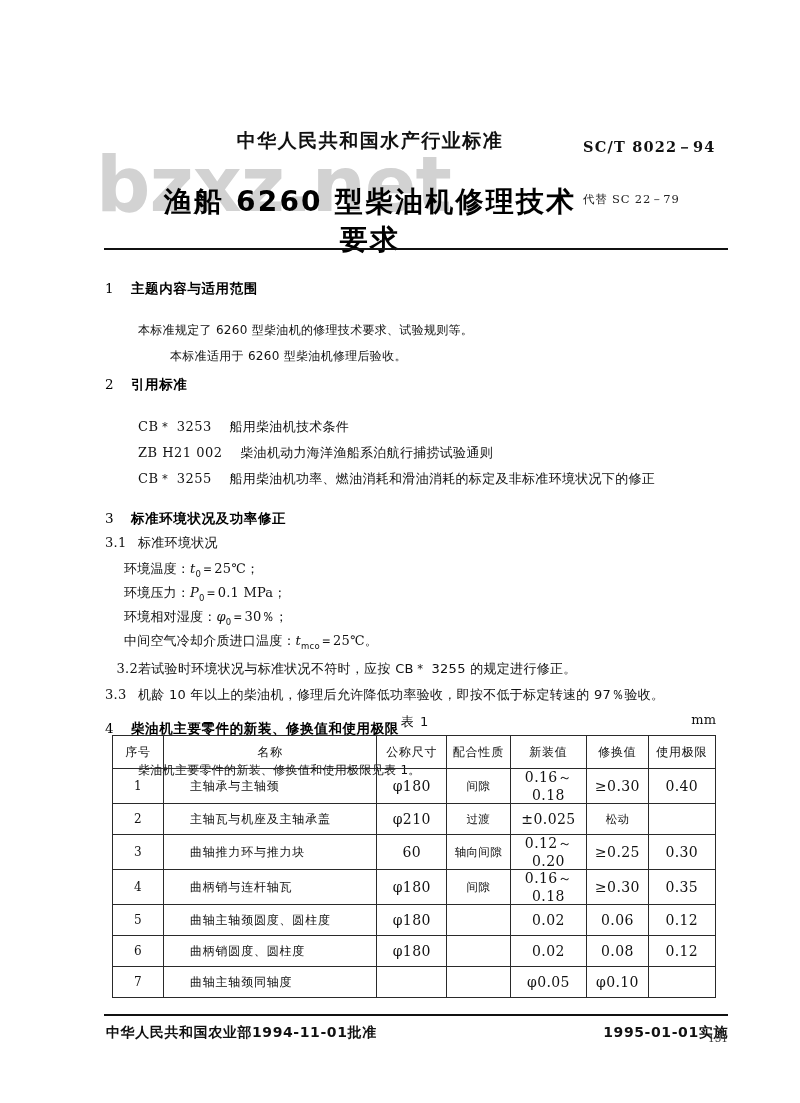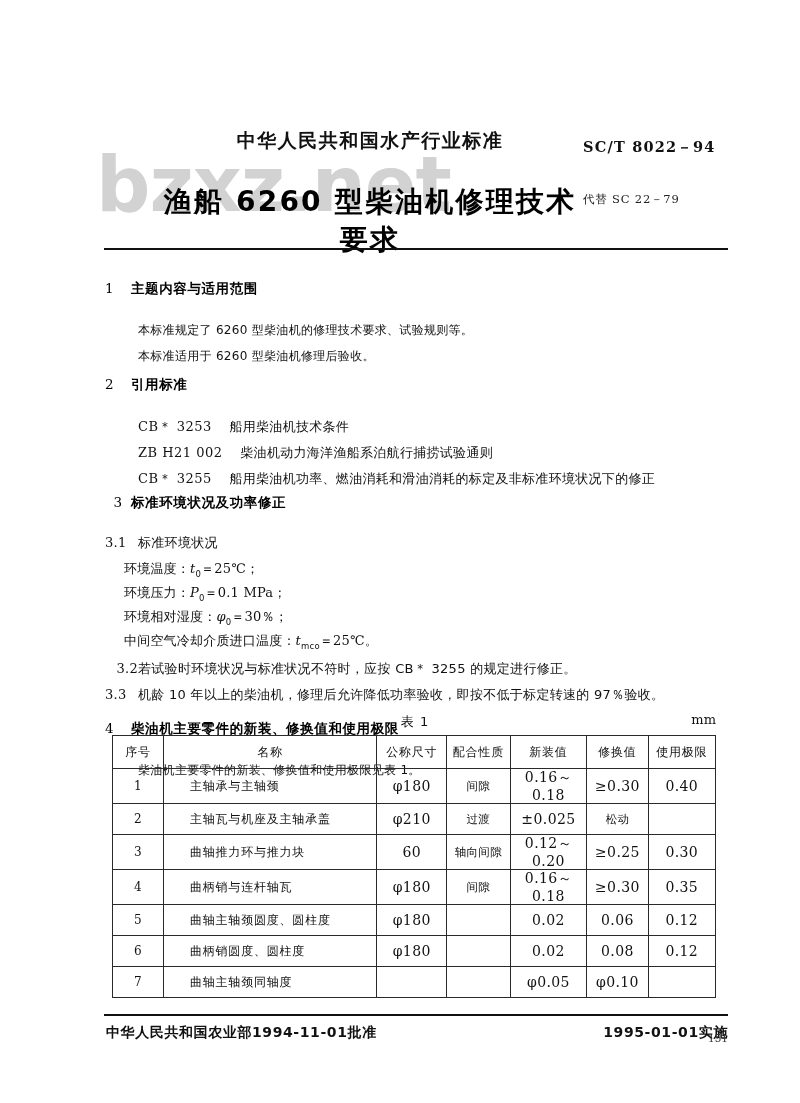--- a/index.html
+++ b/index.html
@@ -292,36 +292,36 @@
       <div class="hdr-stdno">SC/T  8022－94</div>
       <div class="hdr-replaces">代替 SC 22－79</div>
     </div>
 
     <div class="rule-top"></div>
 
     <div class="sec-h" style="left:105px; top:280px;">
       <span class="sec-num">1</span><span>主题内容与适用范围</span>
     </div>
     <div class="para para-ind" style="top:322px;">本标准规定了 6260 型柴油机的修理技术要求、试验规则等。</div>
-    <div class="para para-ind" style="top:348px;">本标准适用于 6260 型柴油机修理后验收。</div>
+    <div class="para para-ind" style="top:348px;margin-left:32px;">本标准适用于 6260 型柴油机修理后验收。</div>
 
     <div class="sec-h" style="left:105px; top:376px;">
       <span class="sec-num">2</span><span>引用标准</span>
     </div>
     <div class="ref-line" style="top:418px;">
       <span class="ref-code">CB＊ 3253</span>&nbsp;&nbsp;&nbsp;&nbsp;<span>船用柴油机技术条件</span>
     </div>
     <div class="ref-line" style="top:444px;">
       <span class="ref-code">ZB H21 002</span>&nbsp;&nbsp;&nbsp;&nbsp;<span>柴油机动力海洋渔船系泊航行捕捞试验通则</span>
     </div>
     <div class="ref-line" style="top:470px;">
       <span class="ref-code">CB＊ 3255</span>&nbsp;&nbsp;&nbsp;&nbsp;<span>船用柴油机功率、燃油消耗和滑油消耗的标定及非标准环境状况下的修正</span>
     </div>
 
-    <div class="sec-h" style="left:105px; top:494px;text-align:center;">
+    <div class="sec-h" style="left:105px; top:510px;">
       <span class="sec-num">3</span><span>标准环境状况及功率修正</span>
     </div>
 
     <div class="sub-h" style="top:534px;">
       <span class="n">3.1</span><span>标准环境状况</span>
     </div>
 
     <div class="env-line" style="top:560px;">
       <span>环境温度</span>：<span class="mathy">t</span><sub>0</sub><span class="mathu">＝25℃；</span>
     </div>

